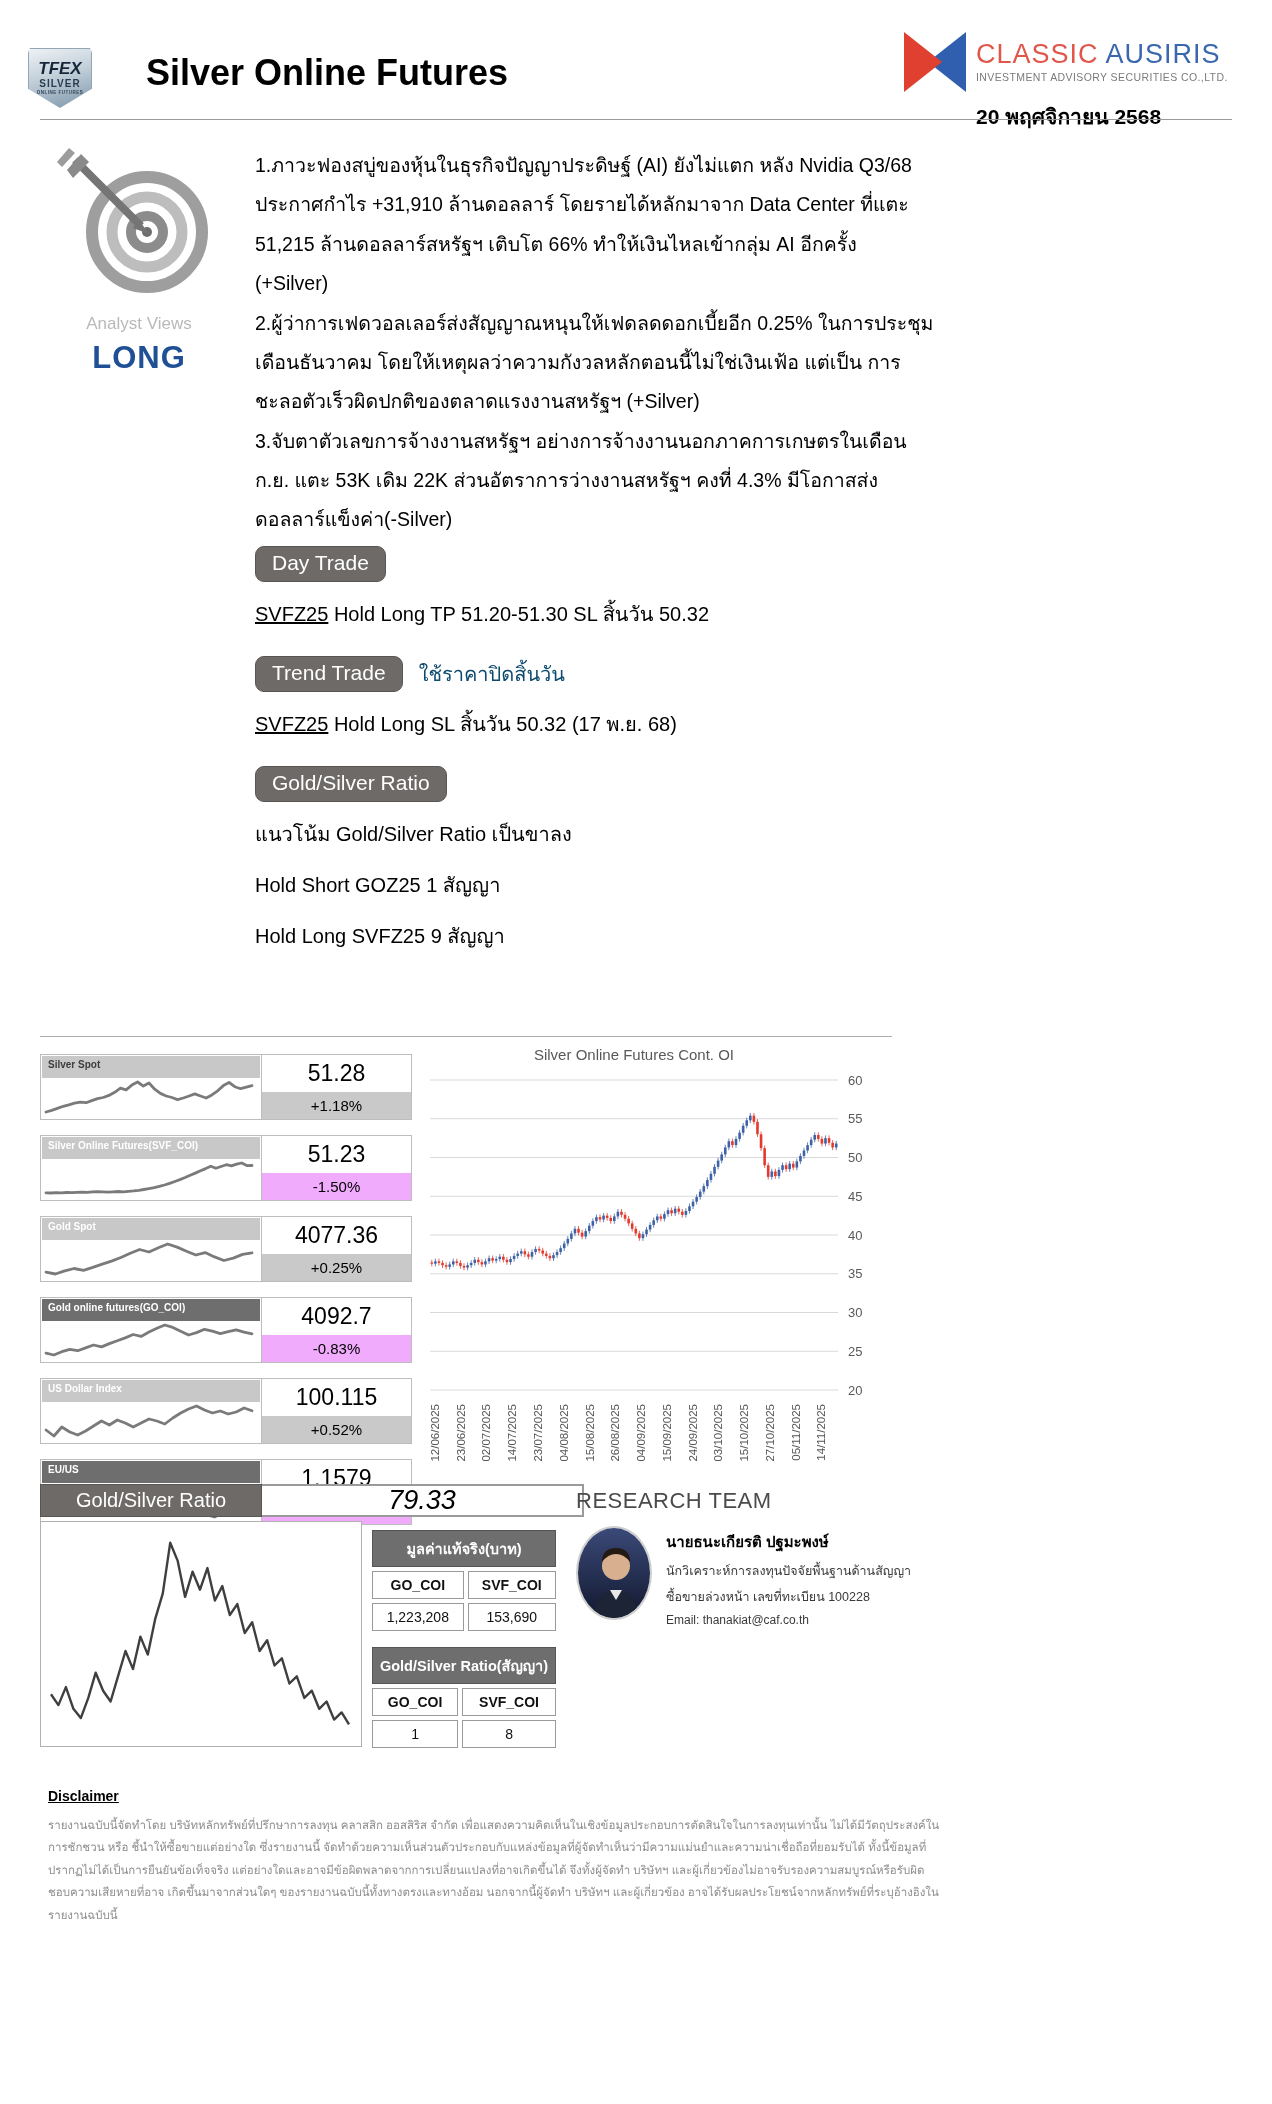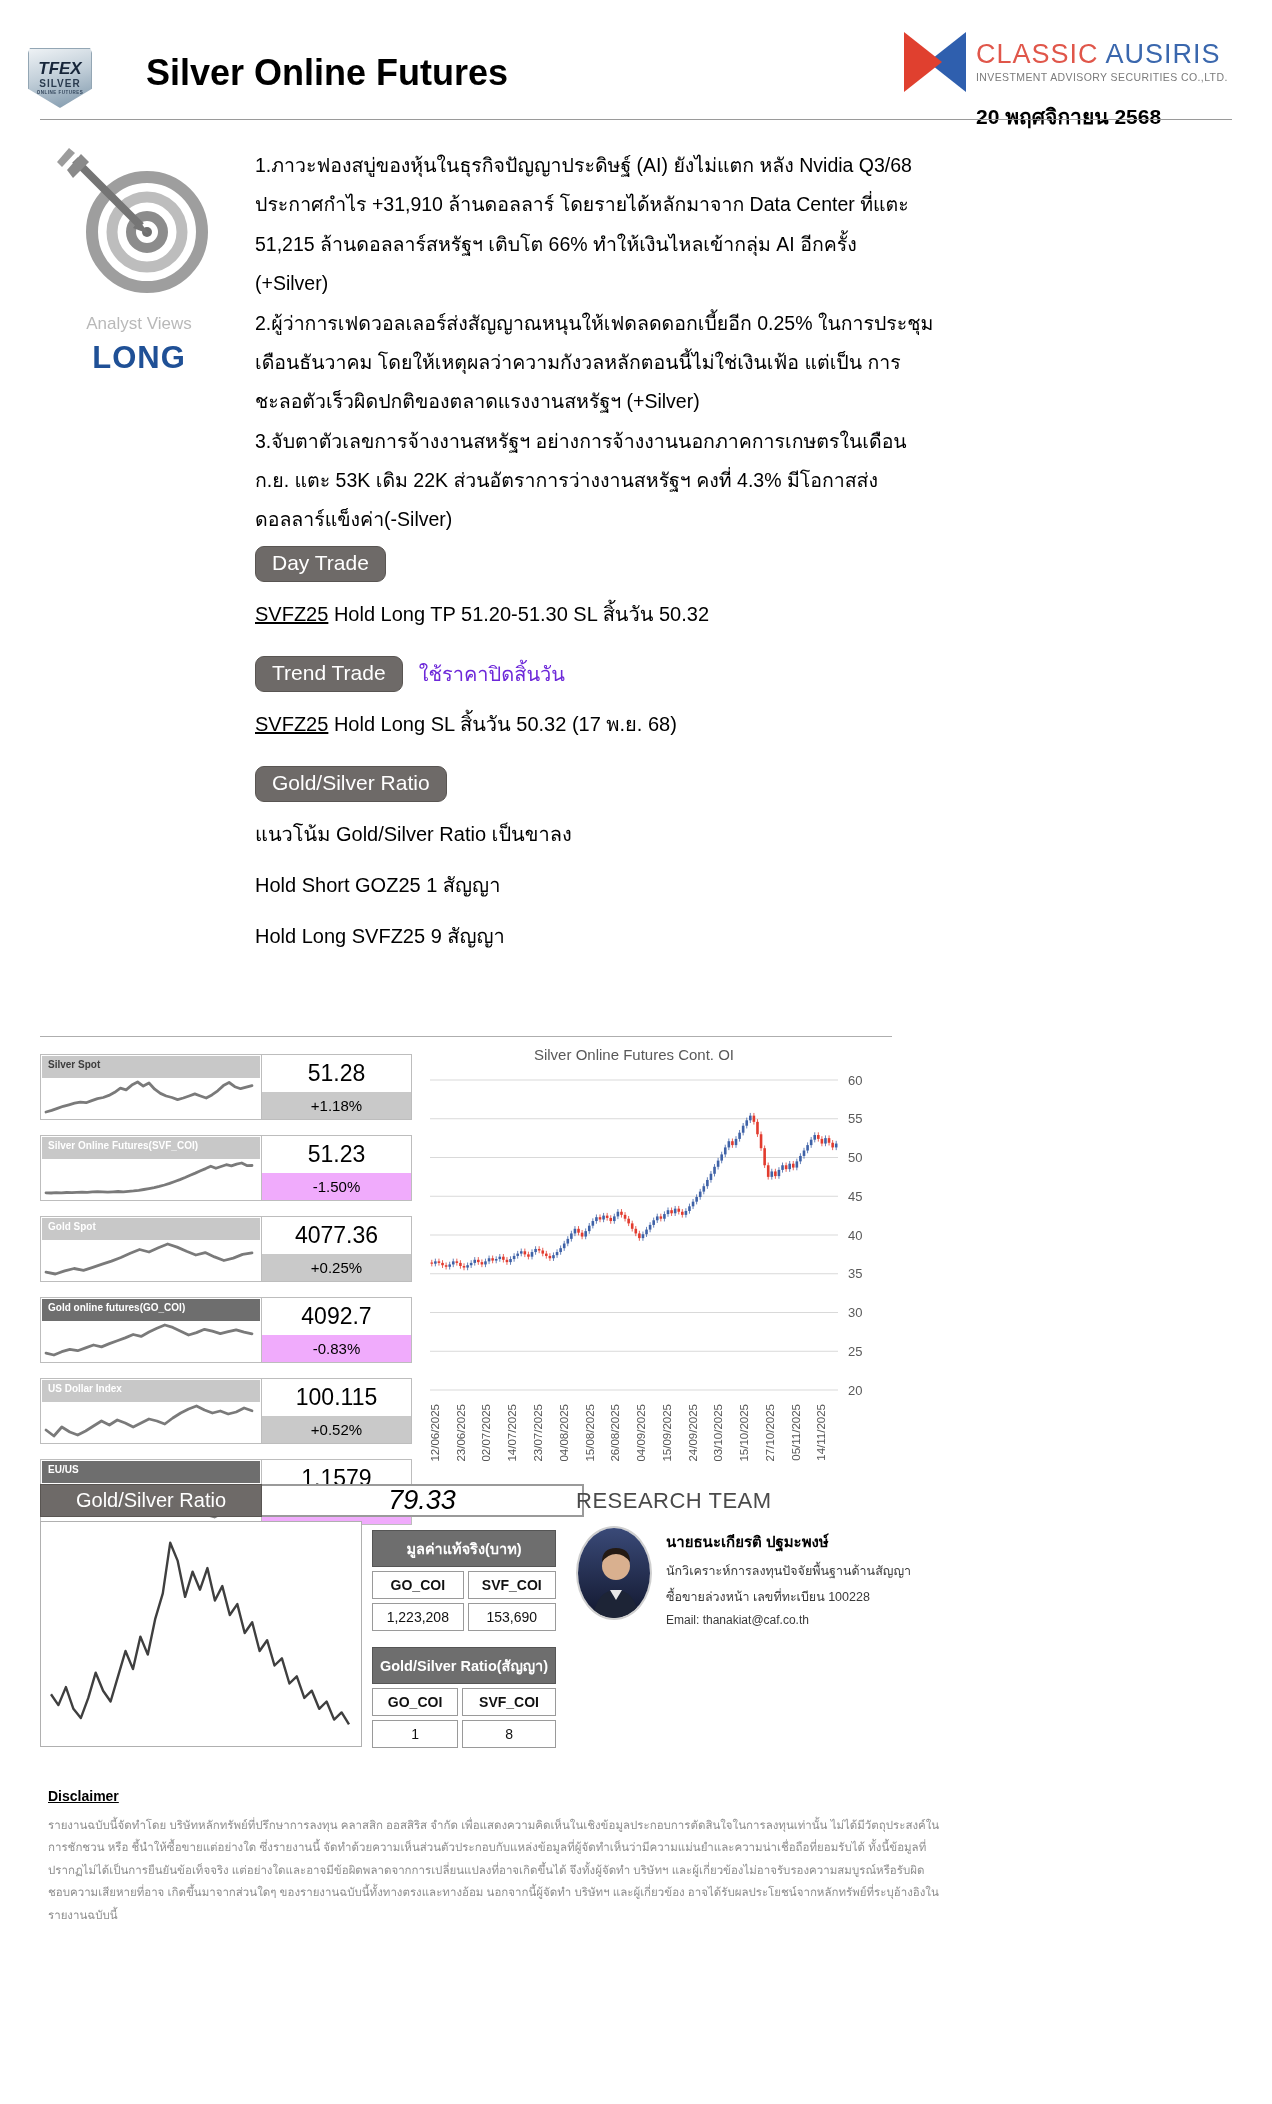--- a/index.html
+++ b/index.html
@@ -45,21 +45,21 @@
   .badge{display:inline-block;background:#6e6a68;color:#fff;border-radius:9px;
     padding:4px 16px 6px 16px;border:1px solid #595552;}
   .badge.big{font-size:23px;}
   .badge.med{font-size:21px;}
   .reasons-row{display:flex;align-items:center;gap:18px;}
   .reasons-headline{font-size:20px;color:#000;}
   .reason-items{margin-top:14px;font-size:19.5px;line-height:2.02;color:#000;}
   .trade-line{font-size:20px;margin:16px 0 26px 0;color:#000;}
   .trade-line .sym{text-decoration:underline;}
   .trend-row{display:flex;align-items:center;gap:16px;}
-  .trend-note{font-size:20px;color:#6d28d9;}
+  .trend-note{font-size:20px;color:#0c4a6e;}
   .gs-lines{font-size:20px;line-height:1.85;margin-top:14px;color:#000;}
   .gs-lines div{margin-bottom:14px;}
 
   
   .indicators{position:absolute;left:40px;top:1054px;width:372px;}
   .panel{display:flex;margin-bottom:15px;height:66px;}
   .panel-chart{width:222px;border:1.5px solid #bdbdbd;background:#fff;padding:1px;}
   .panel-head{height:22px;font-size:10px;font-weight:bold;padding:2px 6px 0 6px;line-height:1.3;
     white-space:nowrap;overflow:hidden;}
   .panel-head.lightdark{background:#c8c8c8;color:#3d3d3d;}

